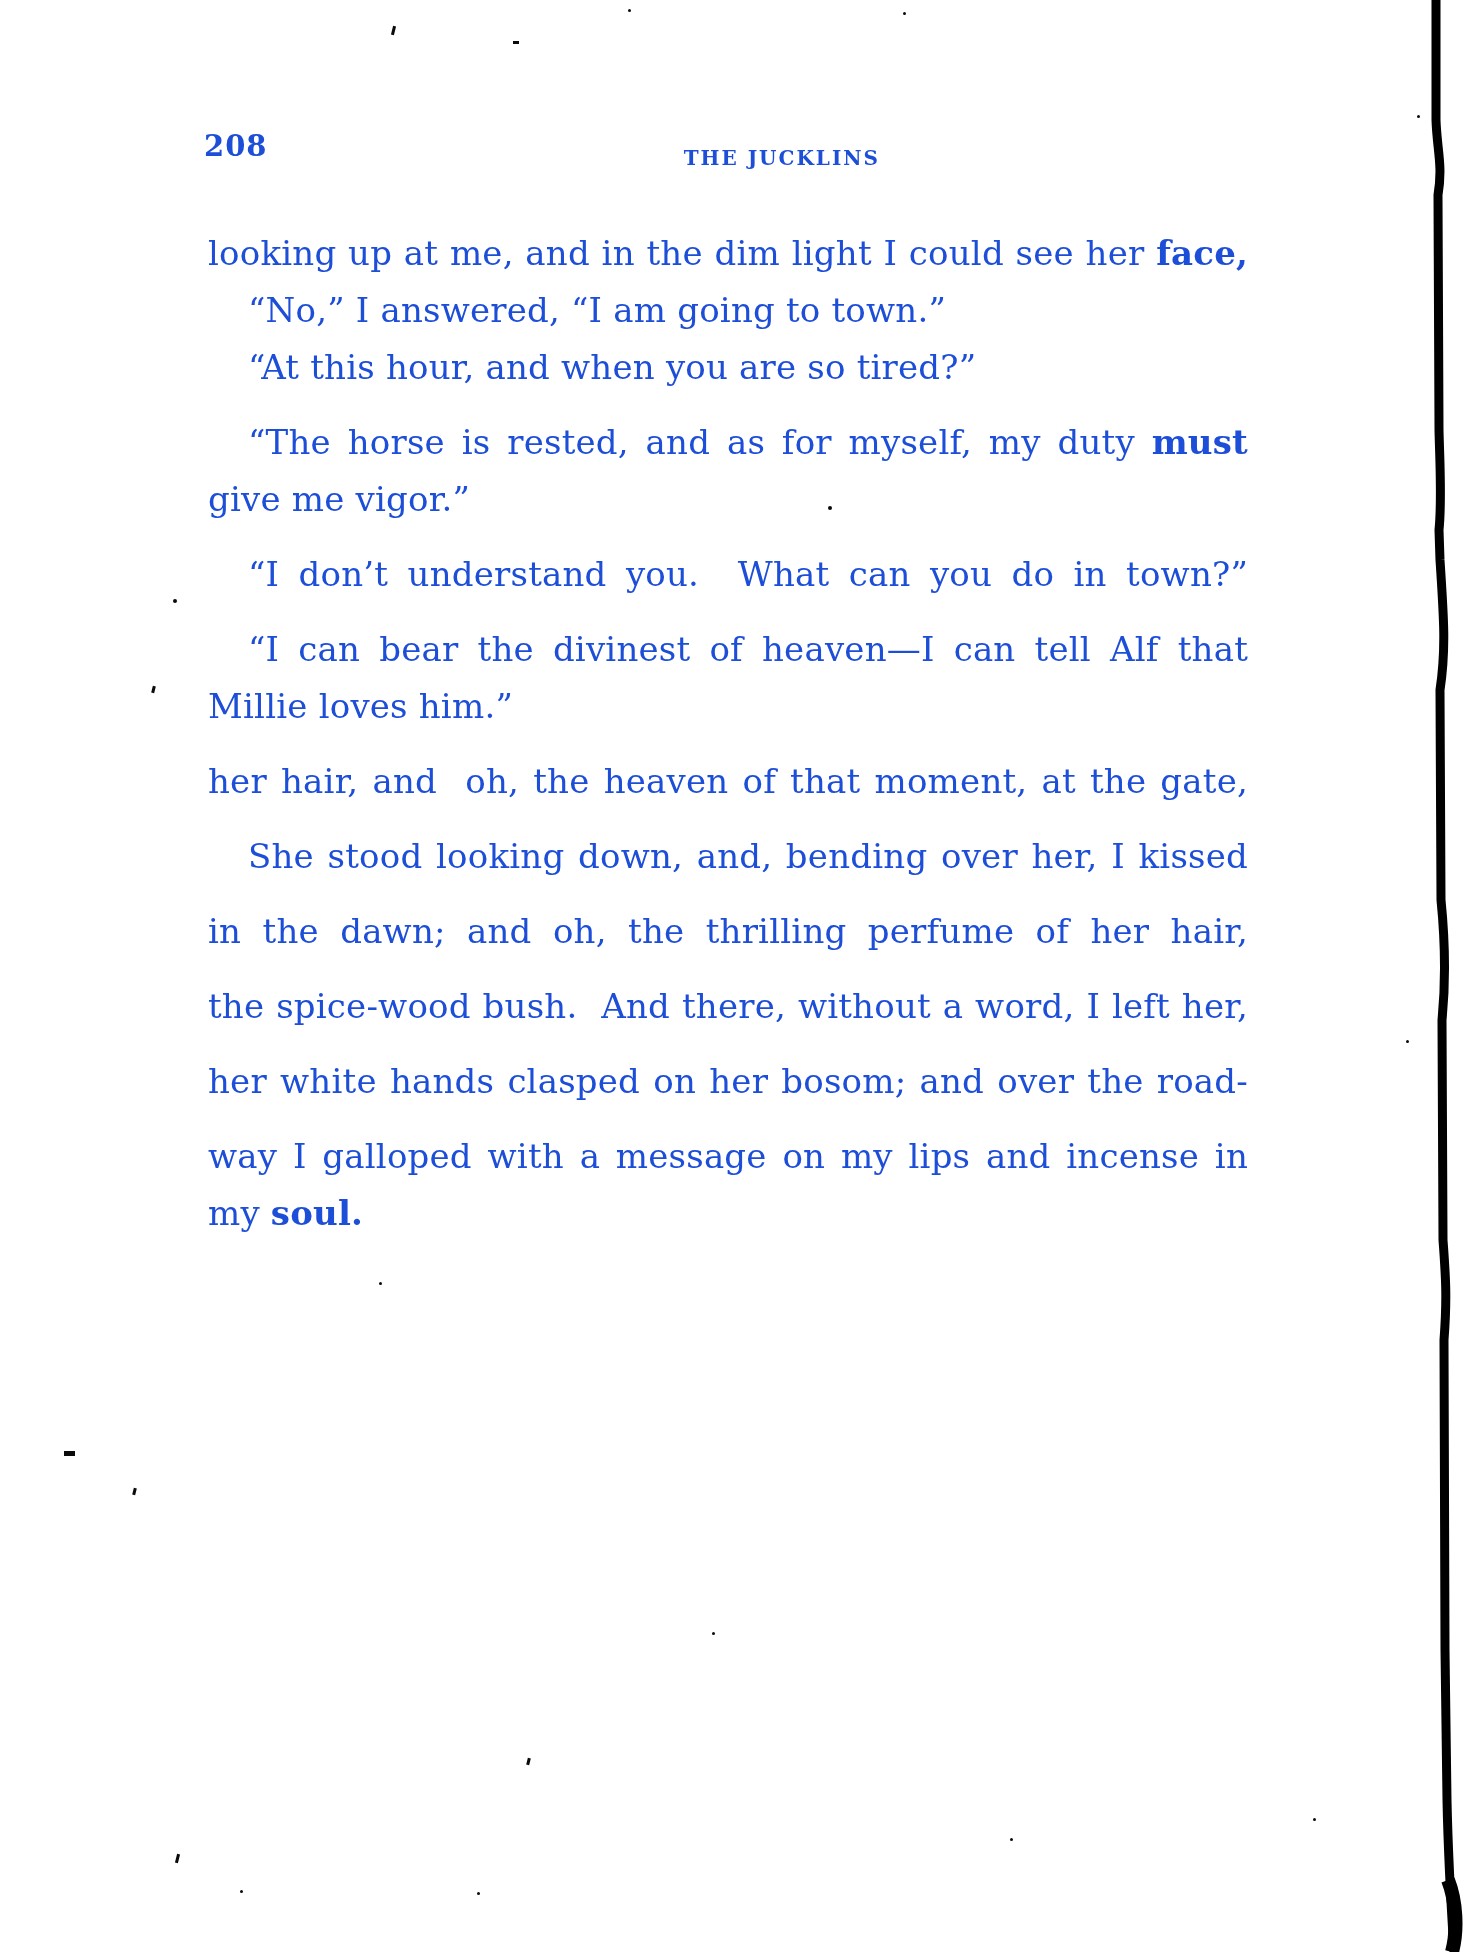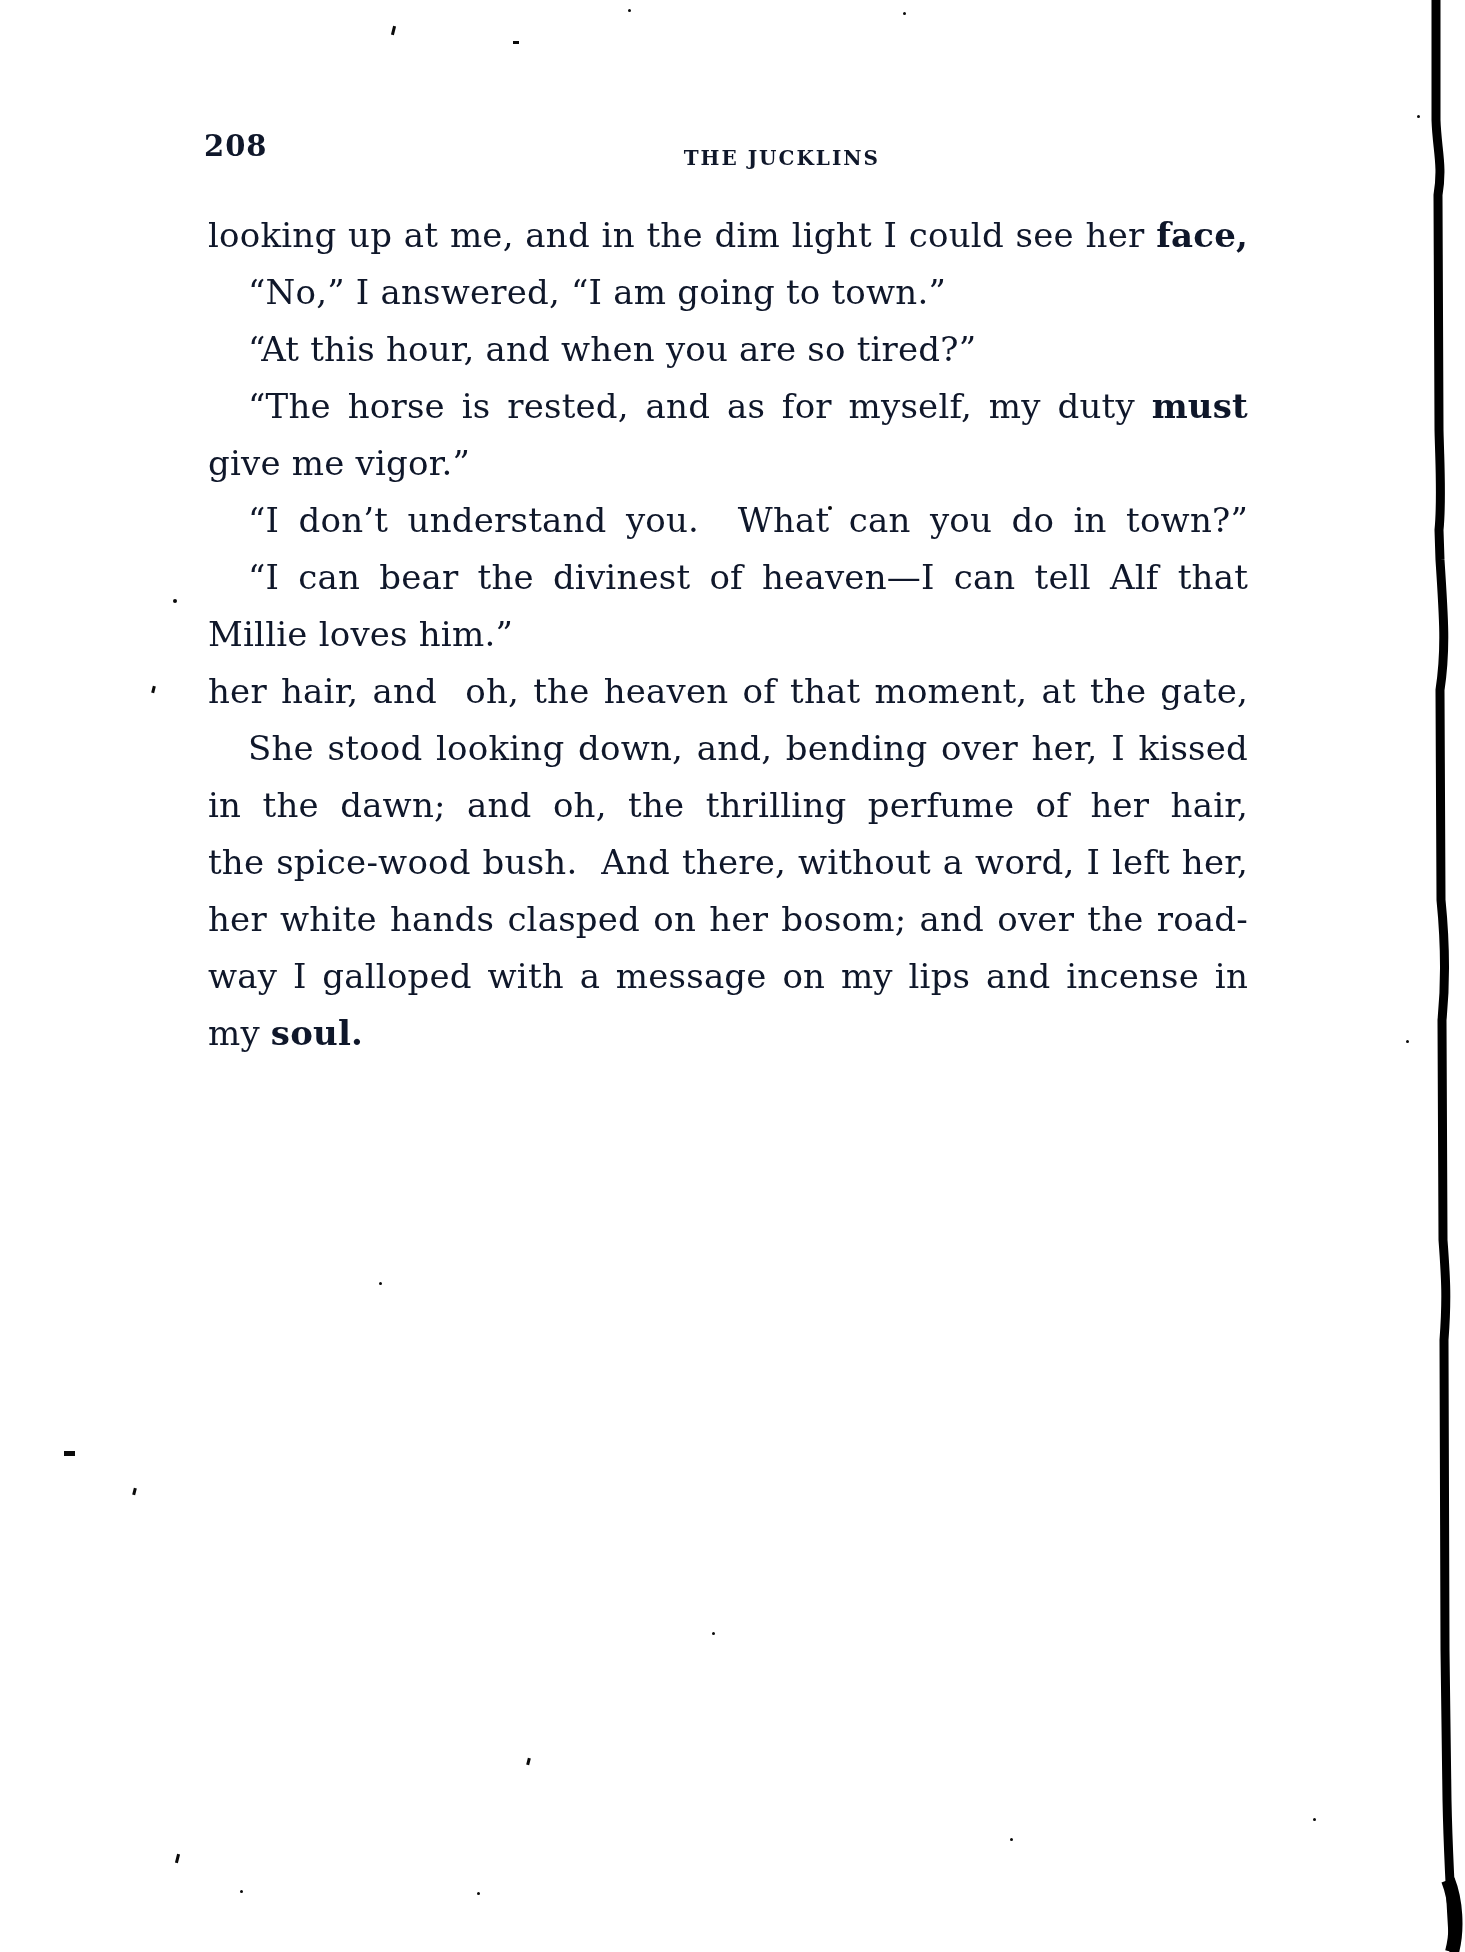--- a/index.html
+++ b/index.html
@@ -3,21 +3,21 @@
 <meta charset="utf-8">
 <style>
   html, body { margin: 0; padding: 0; background: #888; }
   .page {
     position: relative;
     width: 1465px;
     height: 1952px;
     background: #ffffff;
     overflow: hidden;
     font-family: "DejaVu Serif", "Liberation Serif", serif;
-    color: #0f172a;
+    color: #1d4ed8;
   }
   
   .pagenum {
     position: absolute;
     left: 204px;
     top: 130px;
     font-size: 29px;
     line-height: 32px;
     font-weight: bold;
     letter-spacing: 1px;
@@ -37,21 +37,21 @@
   .bodytext {
     position: absolute;
     left: 208px;
     top: 207px;
     width: 1040px;
     font-size: 34px;
     line-height: 57px;
     letter-spacing: 0.2px;
   }
   .line { white-space: pre-wrap; }
-  .line.j { text-align: justify; text-align-last: justify; }
+  .line.j { text-align: justify; text-align-last: justify; margin-top: 18px; }
   .line.ind { padding-left: 40px; }
   .hvy { font-weight: bold; }
   
   .edge-svg { position: absolute; left: 0; top: 0; pointer-events: none; }
   .speck { position: absolute; background: #0a0a0a; }
   .speck.dot { width: 4px; height: 4px; border-radius: 2px; }
   .speck.dash { width: 11px; height: 4px; }
   .speck.tick { width: 3px; height: 9px; transform: rotate(14deg); }
   .speck.tiny { width: 3px; height: 3px; border-radius: 2px; }
 </style>

